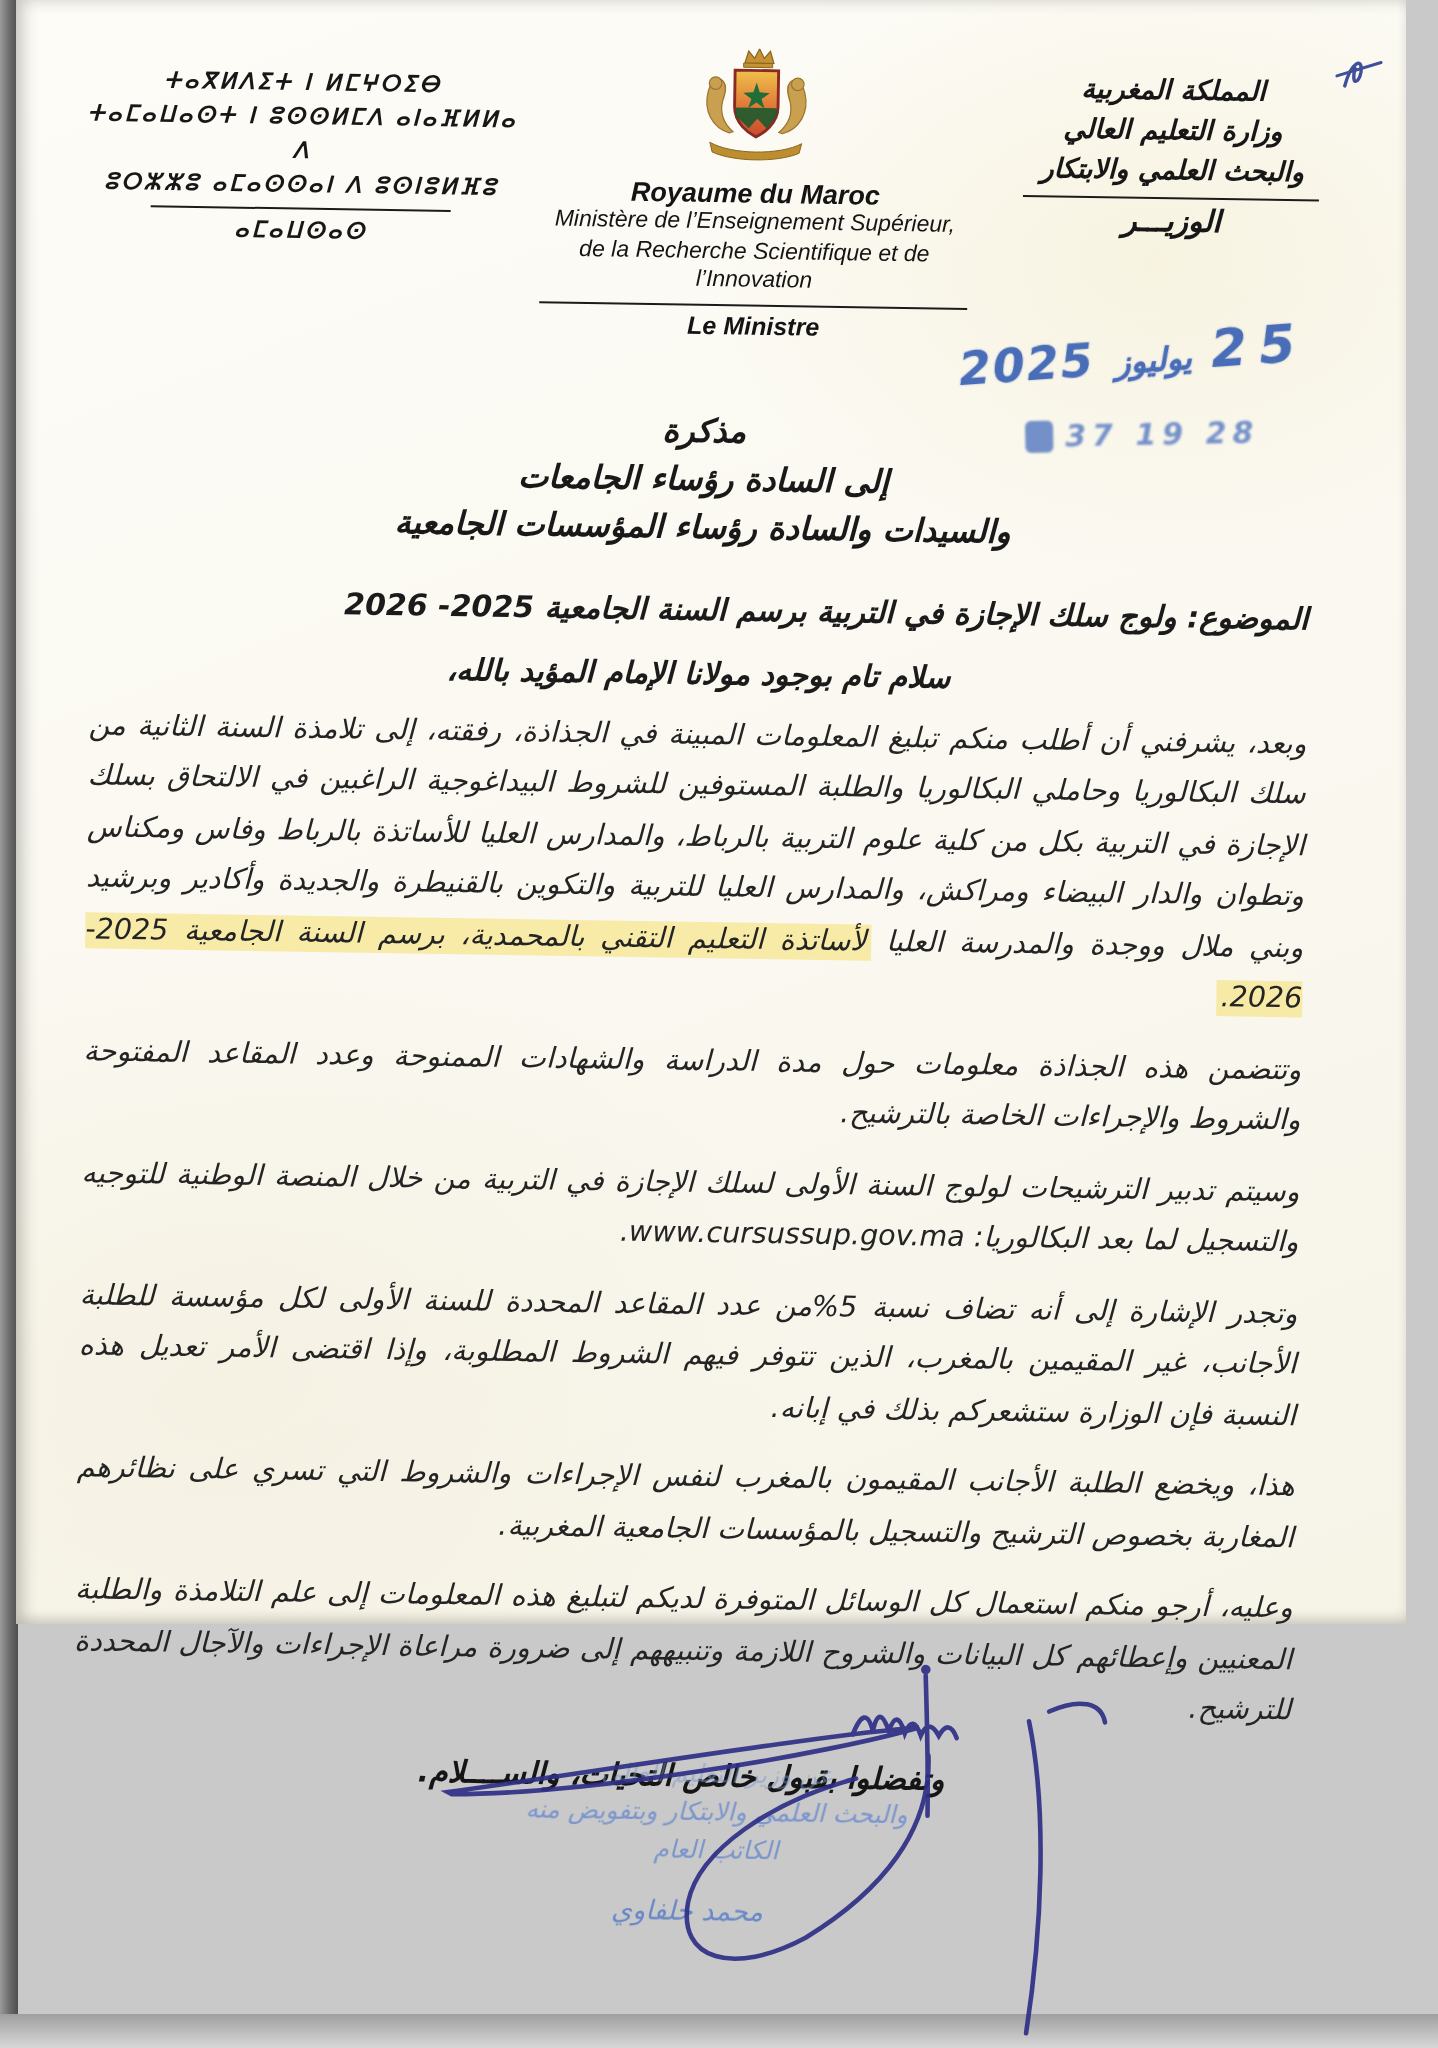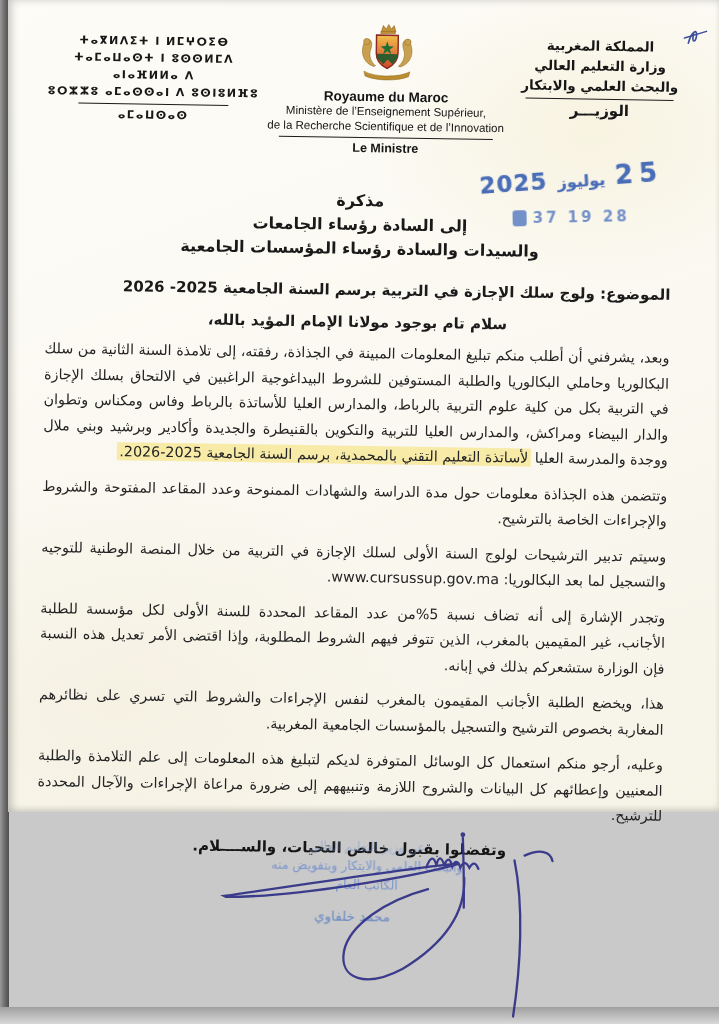--- a/index.html
+++ b/index.html
@@ -12,26 +12,27 @@
   }
   .scan-edge-left {
     position:absolute; left:0; top:0; width:9px; height:1007px;
     background:linear-gradient(to right,#9a9a9a,#6a6a6a 55%,#4e4e4e);
   }
   .scan-edge-bottom {
     position:absolute; left:0; top:1007px; right:0; height:17px;
     background:linear-gradient(to bottom,#9f9f9f,#d8d8d8);
   }
   .paper {
-    position:absolute; left:8px; top:0; right:0; height:812px;
+    position:absolute; left:8px; top:0; right:16px; height:812px;
     background:
       radial-gradient(ellipse 320px 220px at 82% 16%, rgba(238,226,178,.28), transparent 70%),
       radial-gradient(ellipse 420px 320px at 15% 85%, rgba(232,222,190,.22), transparent 70%),
       linear-gradient(160deg,#fdfcf7,#faf8f0 55%,#f6f3e7);
     box-shadow: inset 4px 0 8px rgba(0,0,0,.18), inset 0 -3px 6px rgba(0,0,0,.08);
+    font-style: italic;
   }
   .tilt { position:absolute; inset:0; transform:rotate(0.9deg); transform-origin:50% 0; }
 
   
   .header { display:flex; justify-content:space-between; padding:24px 24px 0 34px; }
   .tifinagh-block { width:236px; text-align:center; font-weight:bold; font-size:11px;
     letter-spacing:1.5px; line-height:17px; color:#171717; padding-top:12px; }
   .tif-rule { width:150px; border-top:1.6px solid #1b1b1b; margin:3px auto 2px; }
   .center-block { width:250px; text-align:center; color:#141414; }
   .center-block .fr { font-family:"Liberation Sans", sans-serif; }

